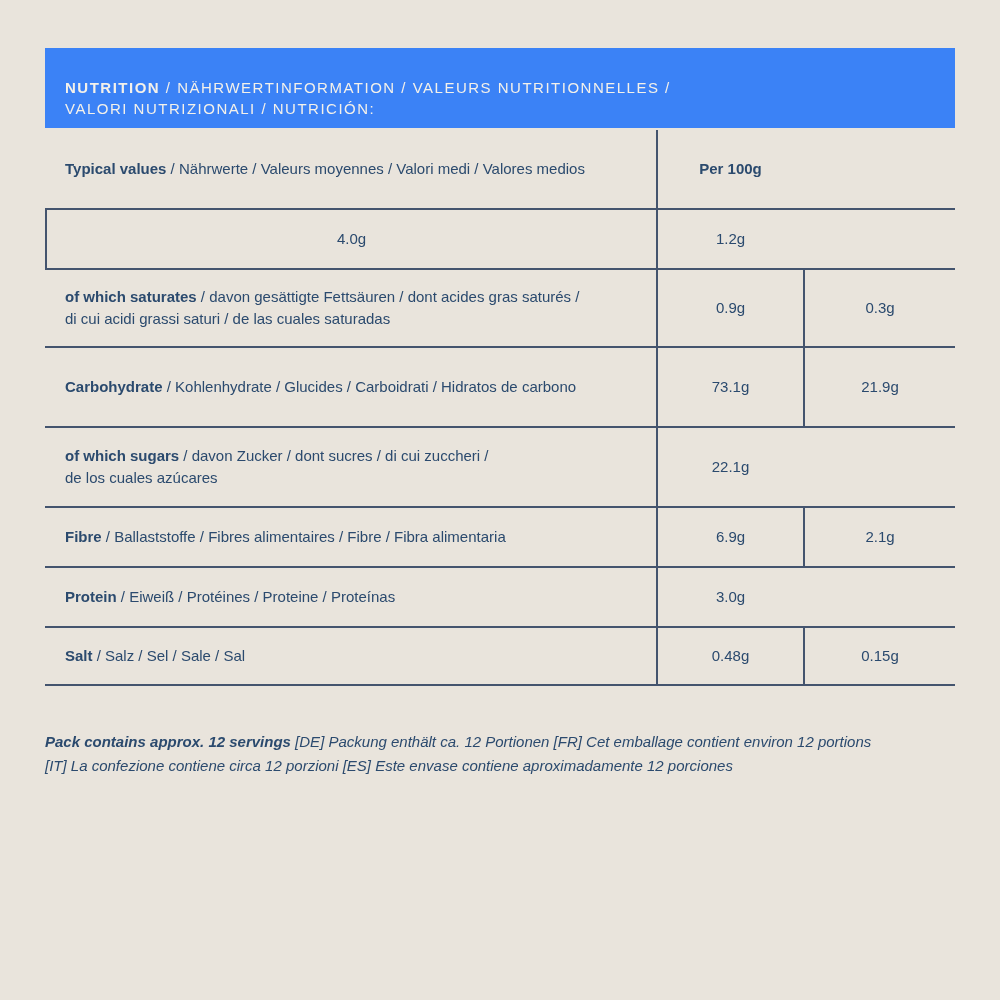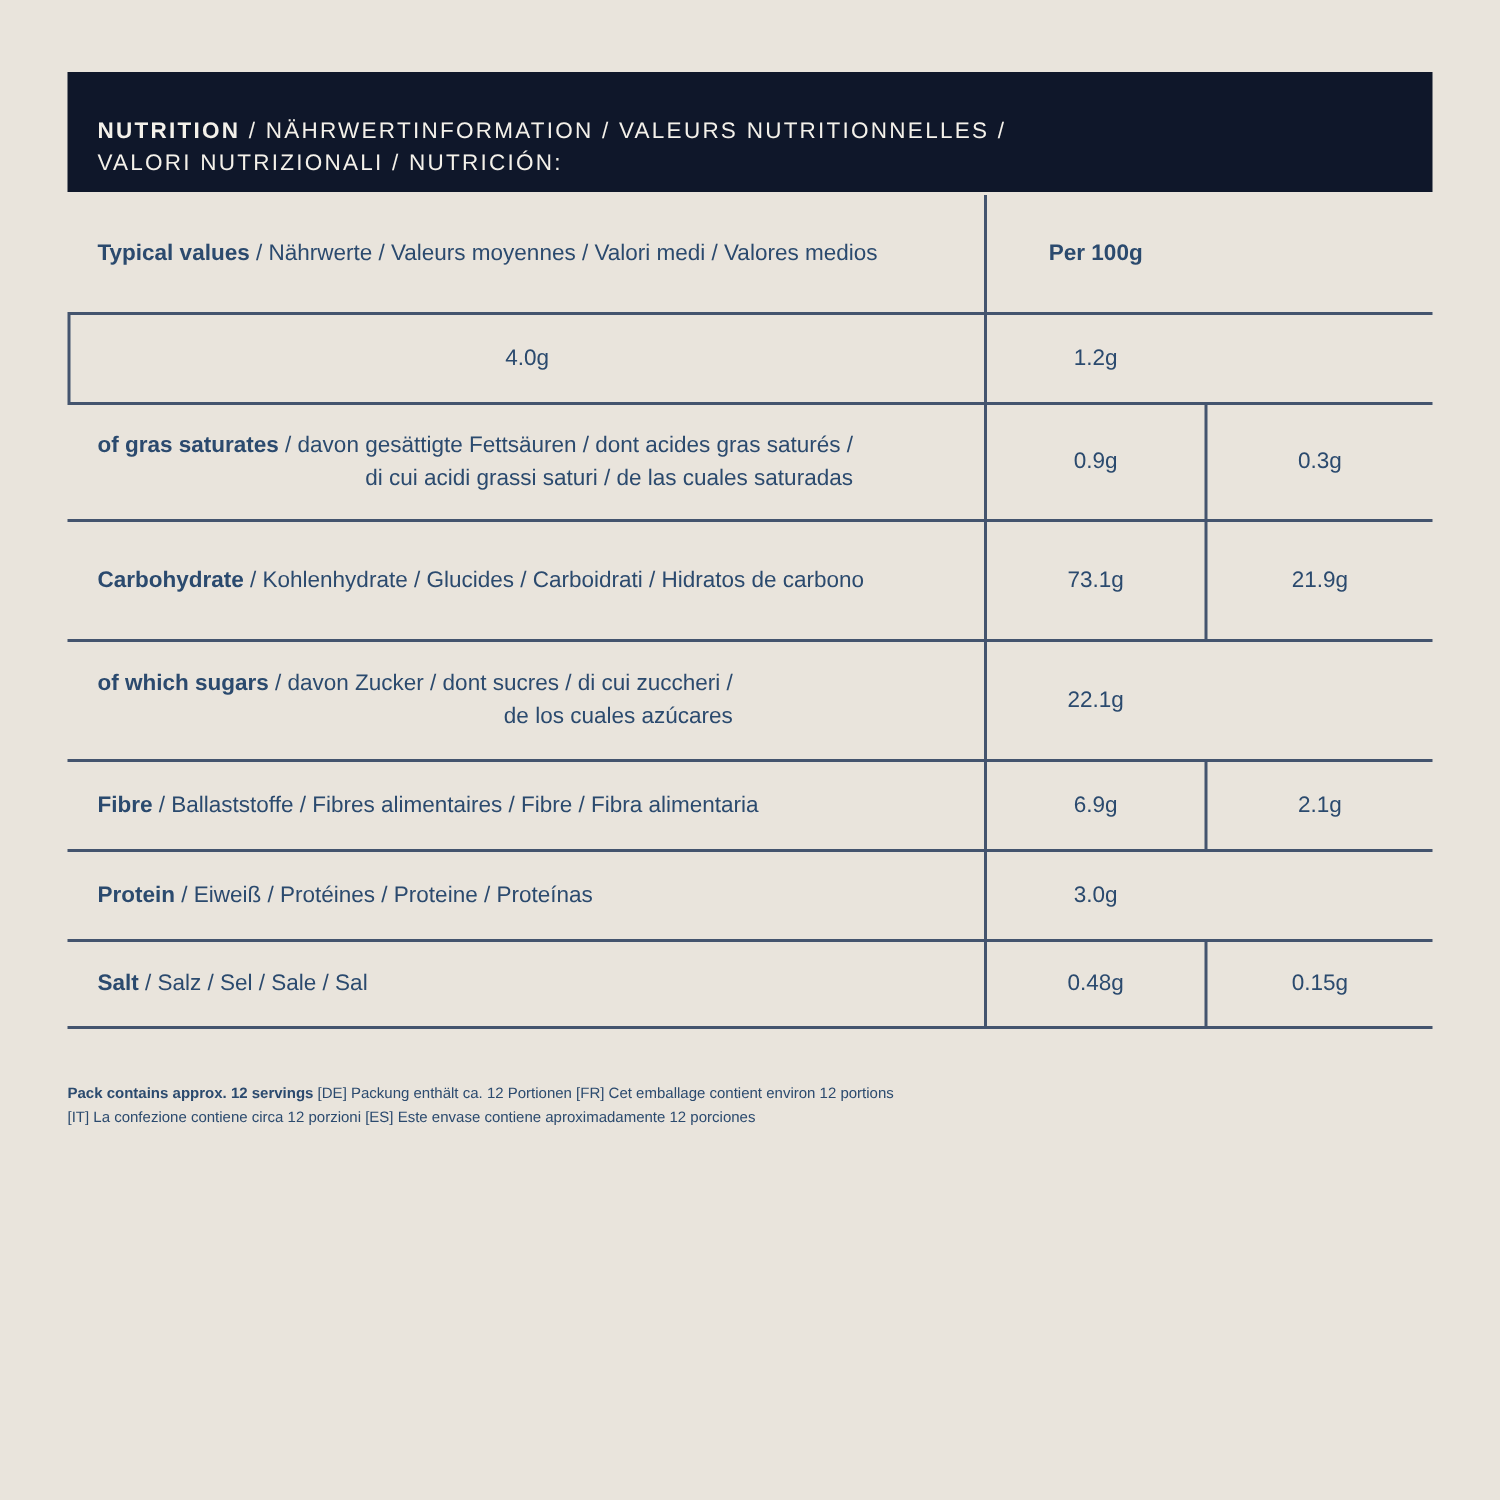--- a/index.html
+++ b/index.html
@@ -10,21 +10,21 @@
     font-family: "Liberation Sans", sans-serif;
     color: #2b4a6e;
   }
   .panel {
     position: absolute;
     left: 45px; top: 48px;
     width: 910px;
   }
   
   .banner {
-    background: #0f172a;
+    background: #3b82f6;
     color: #f4f1ea;
     padding: 10px 20px 9px 20px;
     font-size: 15px;
     letter-spacing: 1.5px;
     line-height: 1.35;
     white-space: pre-line;
   }
   .bold { font-weight: bold; }
   
   .ntable { margin-top: 2px; }
@@ -33,43 +33,44 @@
     grid-template-columns: 1fr 147px 152px;
     border-bottom: 2px solid #44546e;
   }
   .cell-label {
     display: flex;
     align-items: center;
     padding: 8px 10px 8px 20px;
     font-size: 15px;
     line-height: 1.45;
   }
-  .cell-label > span { white-space: pre-line; text-align: right; }
+  .cell-label > span { white-space: pre-line; }
   .cell-val {
     border-left: 2px solid #44546e;
     display: flex;
     align-items: center;
     justify-content: center;
     text-align: right;
     font-size: 15px;
     line-height: 1.45;
     white-space: pre-line;
     padding: 6px 4px;
   }
   .cell-val.head { font-weight: bold; }
   .h80 { min-height: 80px; }
   .h78 { min-height: 78px; }
   .h60 { min-height: 60px; }
   .h58 { min-height: 58px; }
   
   .footnote {
     margin-top: 20px;
-    font-size: 10px;
+    font-size: 15px;
     line-height: 1.6;
     white-space: pre-line;
+    font-style: italic;
   }
 </style>
 </head>
 <body>
 
 <div class="panel">
 
   <div class="banner">
     <span class="bold">NUTRITION</span><span> / NÄHRWERTINFORMATION / VALEURS NUTRITIONNELLES /
 VALORI NUTRIZIONALI / NUTRICIÓN:</span>
@@ -85,21 +86,21 @@
     </div>
 
 
     <div class="row h60">
       <div class="cell-val">4.0g</div>
       <div class="cell-val">1.2g</div>
     </div>
 
     <div class="row h78">
       <div class="cell-label">
-        <span><span class="bold">of gras saturates</span><span> / davon gesättigte Fettsäuren / dont acides gras saturés /
+        <span><span class="bold">of which saturates</span><span> / davon gesättigte Fettsäuren / dont acides gras saturés /
 di cui acidi grassi saturi / de las cuales saturadas</span></span>
       </div>
       <div class="cell-val">0.9g</div>
       <div class="cell-val">0.3g</div>
     </div>
 
     <div class="row h80">
       <div class="cell-label">
         <span><span class="bold">Carbohydrate</span><span> / Kohlenhydrate / Glucides / Carboidrati / Hidratos de carbono</span></span>
       </div>

